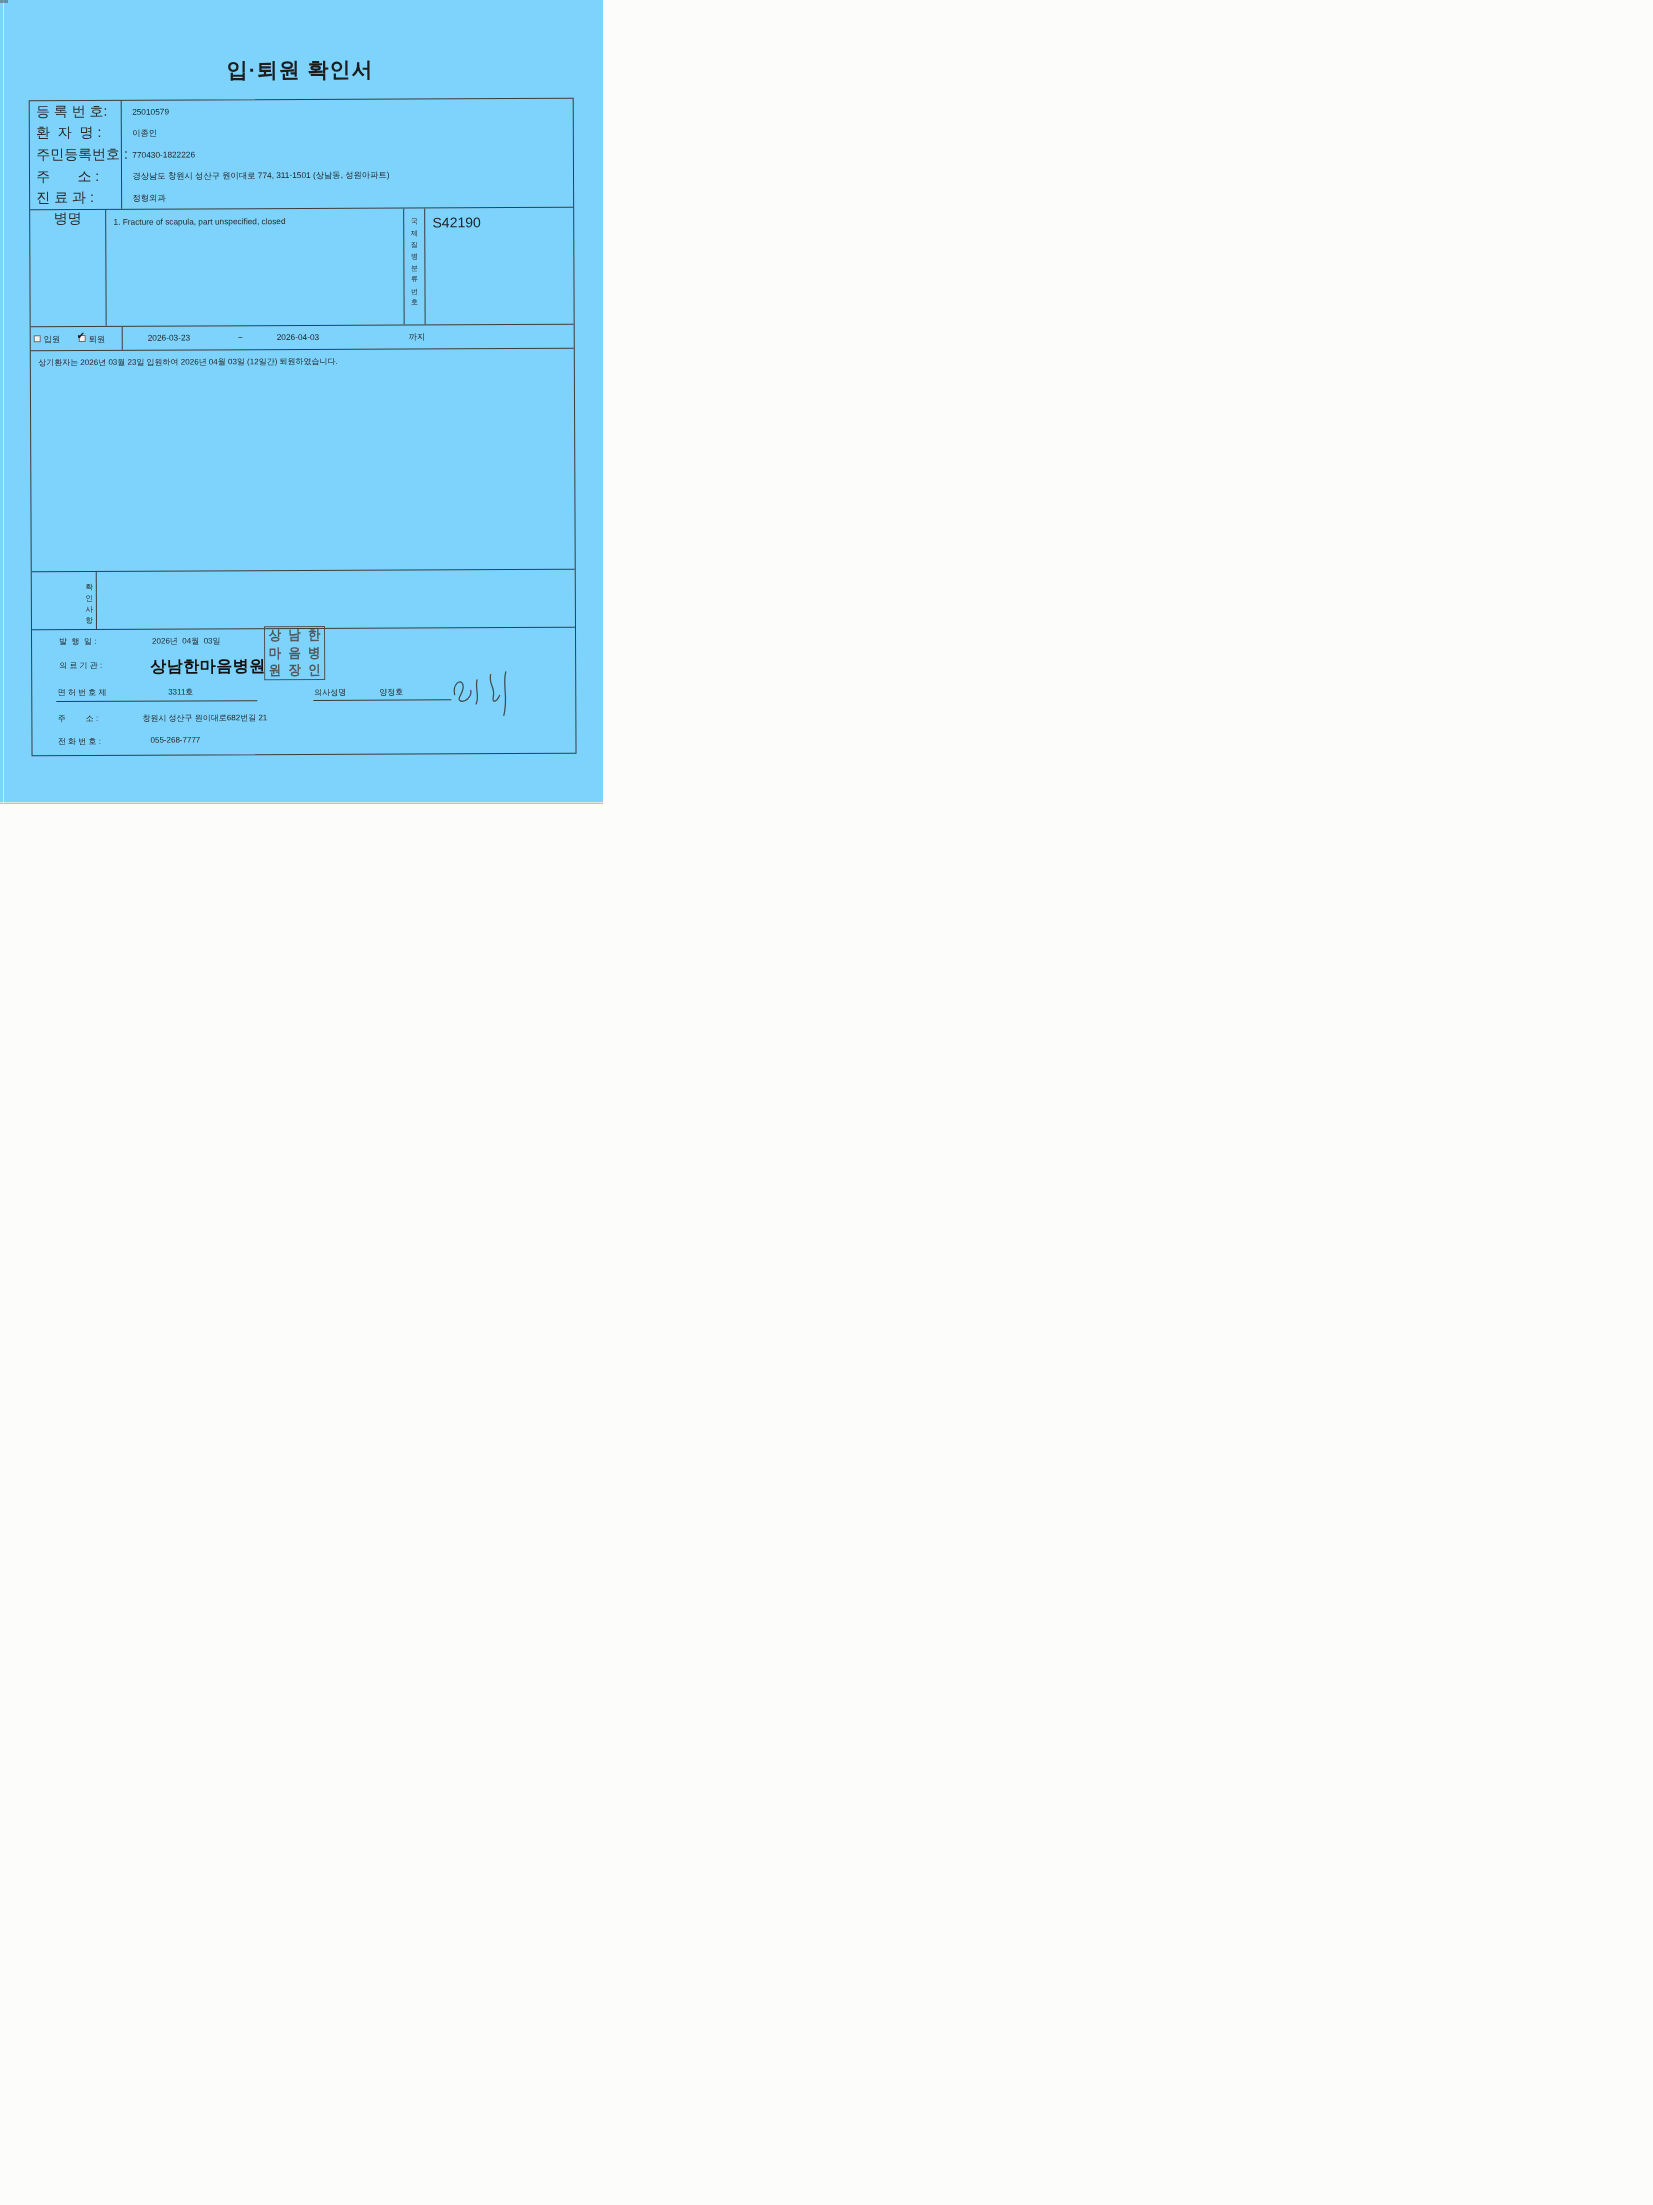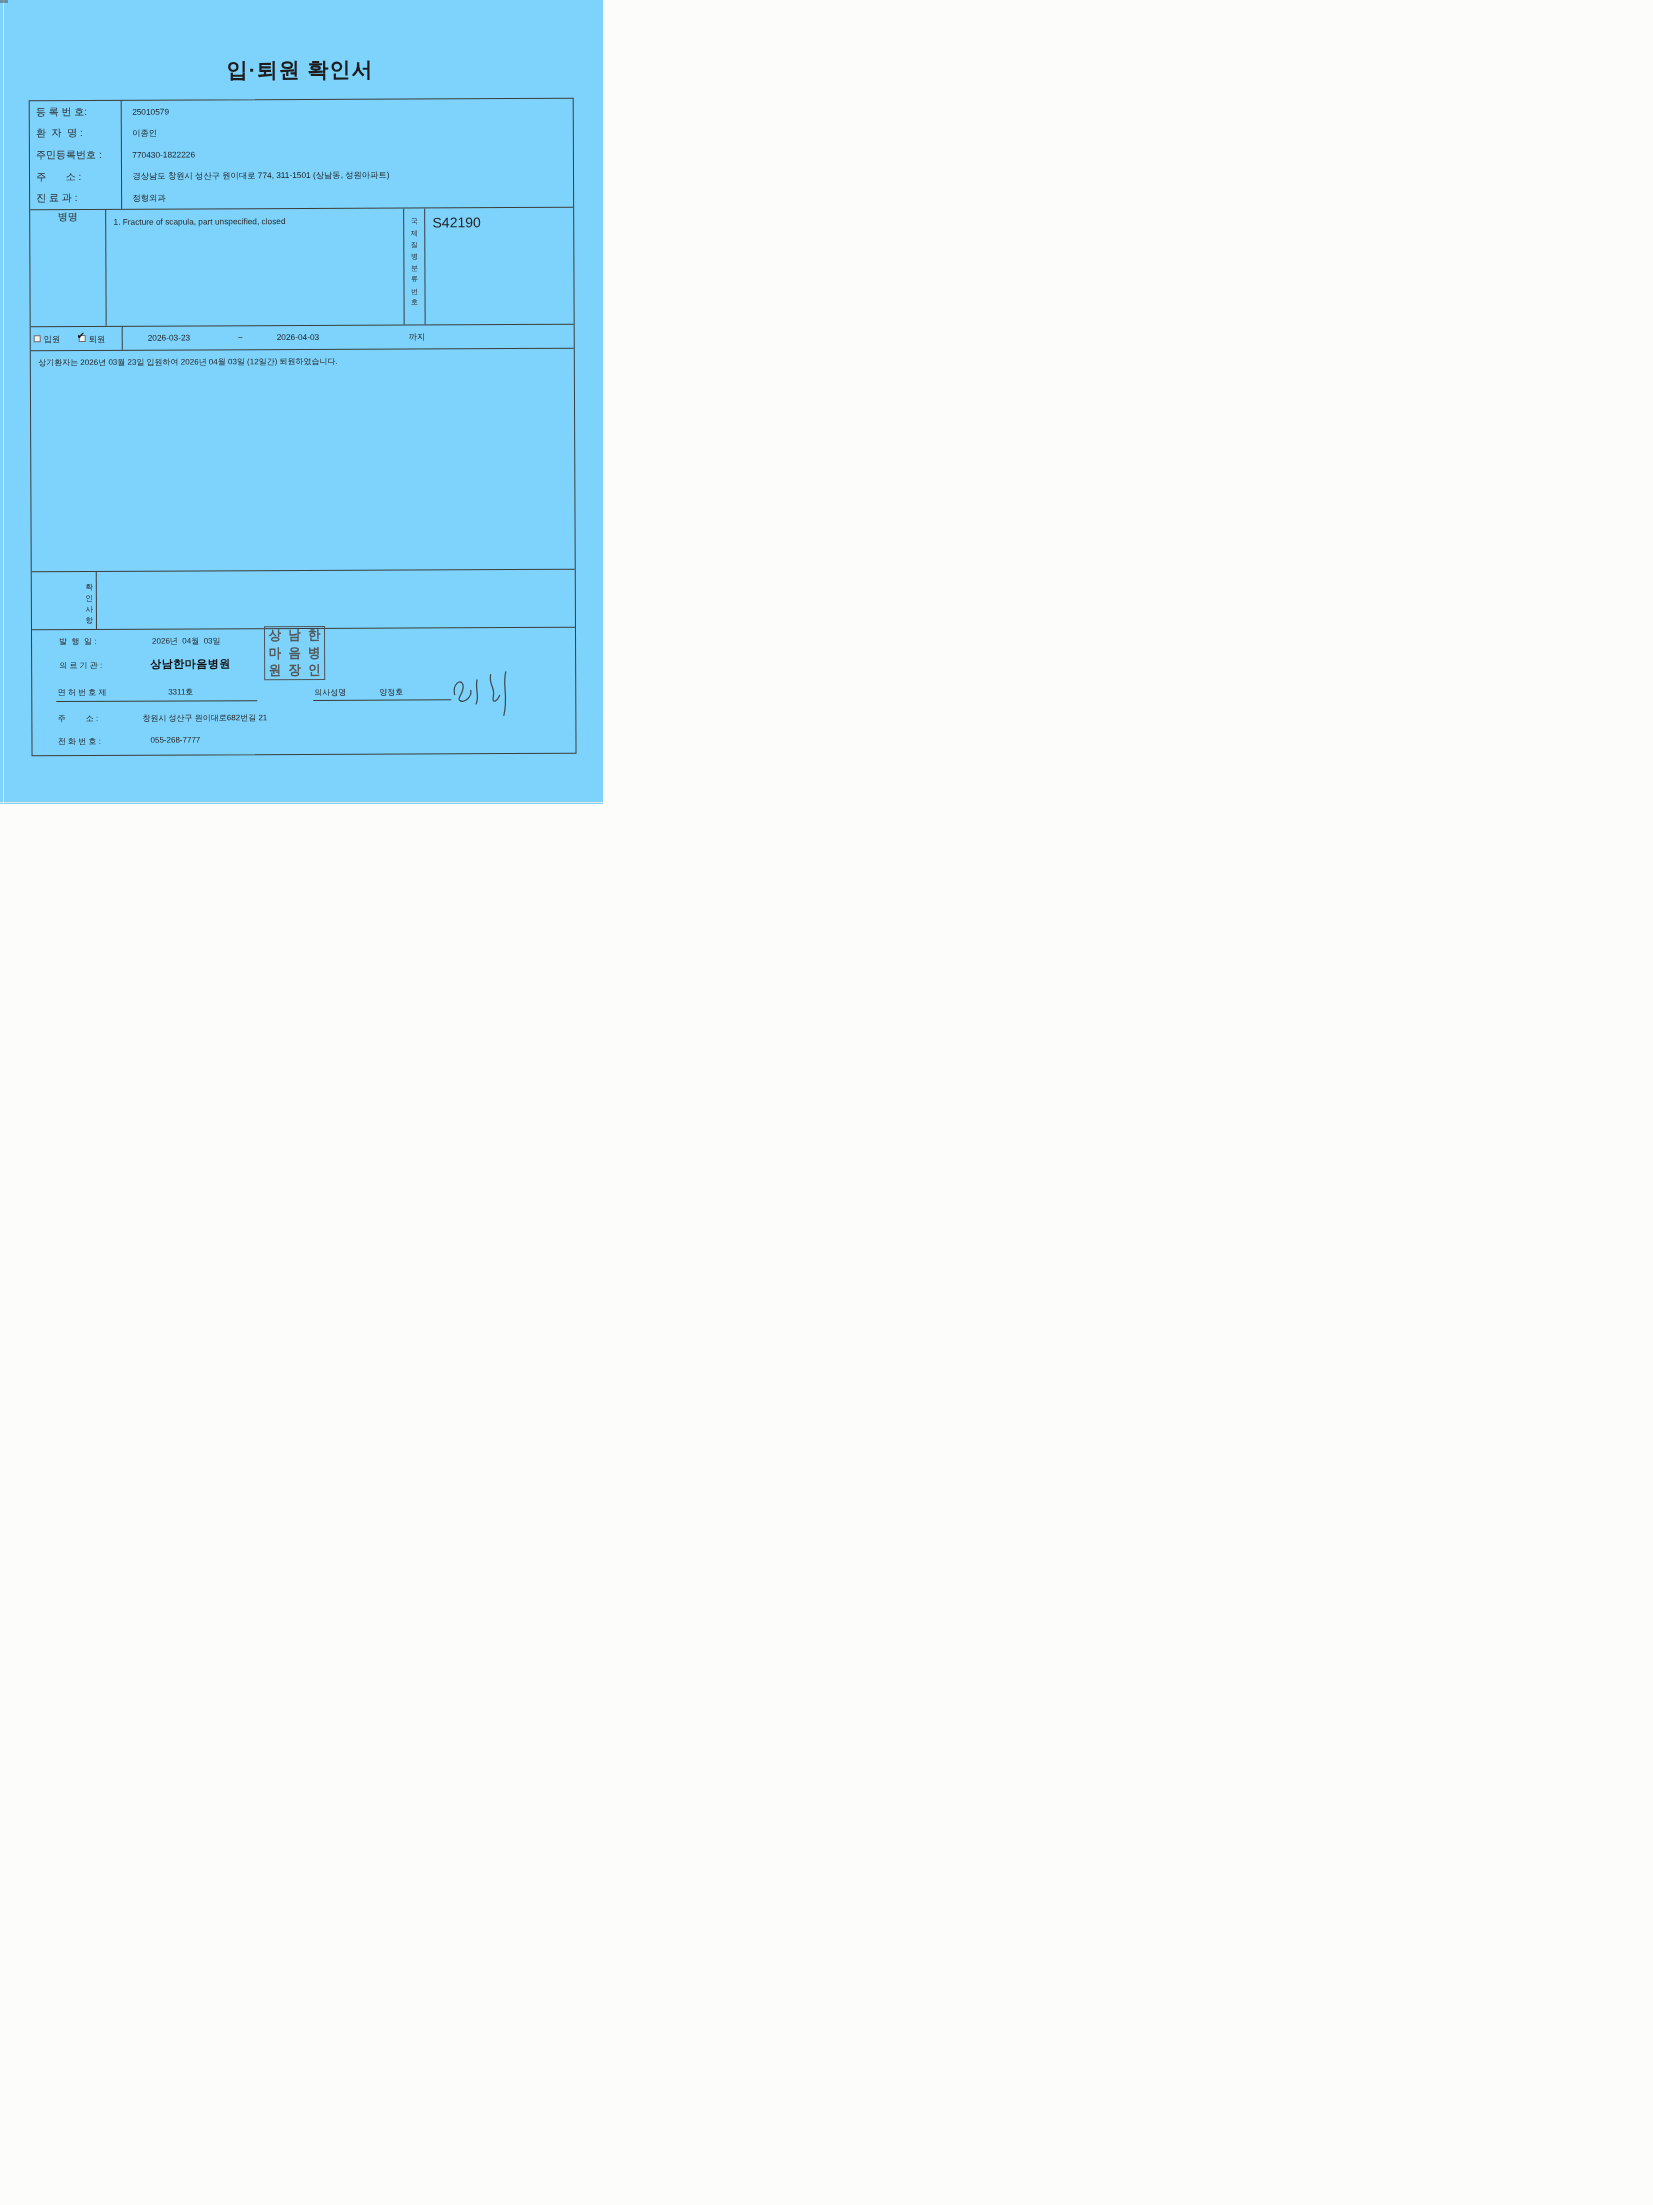--- a/index.html
+++ b/index.html
@@ -33,21 +33,21 @@
   }
   .sec{box-sizing:border-box;position:relative;}
   .sec + .sec{border-top:0.8px solid #3c3c3c;}
 
   
   .sec-info{height:108px;display:flex;flex-direction:column;}
   .info-row{flex:1;display:flex;align-items:center;}
   .info-label-cell{width:91px;box-sizing:border-box;padding-left:6.2px;flex:none;}
   .info-value-cell{flex:1;padding-left:11.4px;}
   .col-divider-1{position:absolute;left:91px;top:0;bottom:0;width:0;border-left:0.8px solid #3c3c3c;}
-  .lbl{white-space:pre;font-size:10px;color:#2b2b2b;}
+  .lbl{white-space:pre;font-size:14px;color:#2b2b2b;}
   .val{white-space:pre;font-size:8.3px;color:#1f1f1f;}
 
   
   .sec-disease{height:117px;display:flex;}
   .disease-label-cell{width:76px;flex:none;border-right:0.8px solid #3c3c3c;display:flex;justify-content:center;box-sizing:border-box;}
   .disease-body{width:297px;flex:none;box-sizing:border-box;padding:7.3px 0 0 7.3px;}
   .icd-header-cell{width:22px;flex:none;border-left:0.8px solid #3c3c3c;border-right:0.8px solid #3c3c3c;box-sizing:border-box;display:flex;align-items:flex-start;justify-content:center;padding-top:4.1px;}
   .icd-vertical{writing-mode:vertical-rl;text-orientation:upright;font-size:7px;letter-spacing:4.7px;color:#2b2b2b;line-height:1;}
   .icd-code-cell{flex:1;box-sizing:border-box;padding:6.2px 0 0 7.3px;}
   .diagnosis-text{font-size:8.3px;color:#2a2a2a;}
@@ -71,21 +71,21 @@
   .statement-text{position:absolute;left:7.3px;top:6.2px;right:10.4px;font-size:8px;color:#262626;line-height:1.5;}
 
   
   .sec-confirm{height:58px;}
   .confirm-label-cell{position:absolute;left:0;top:0;bottom:0;width:65px;border-right:0.8px solid #3c3c3c;box-sizing:border-box;display:flex;align-items:center;justify-content:flex-end;padding-right:3.1px;}
   .confirm-vertical{writing-mode:vertical-rl;text-orientation:upright;font-size:7.5px;letter-spacing:3.6px;color:#2b2b2b;line-height:1;}
 
   
   .sec-footer{height:124px;}
   .f-item{position:absolute;font-size:8px;color:#262626;white-space:pre;}
-  .f-strong{font-size:11px;font-weight:700;color:#111;letter-spacing:0.5px;}
+  .f-strong{font-size:16px;font-weight:700;color:#111;letter-spacing:0.5px;}
   .u-line{position:absolute;height:0;border-bottom:1px solid #3a3a3a;}
 
   .seal{
     position:absolute;left:232px;top:-3.1px;width:61px;height:54px;
     border:1.3px solid #4a4a4a;box-sizing:border-box;
     display:grid;grid-template-columns:repeat(3,1fr);grid-auto-rows:1fr;
     align-items:center;justify-items:center;
     color:#4f4f4f;opacity:.92;background:rgba(255,255,255,.0);
   }
   .seal span{font-size:12.4px;font-weight:700;transform:scaleY(1.08);line-height:1;}

